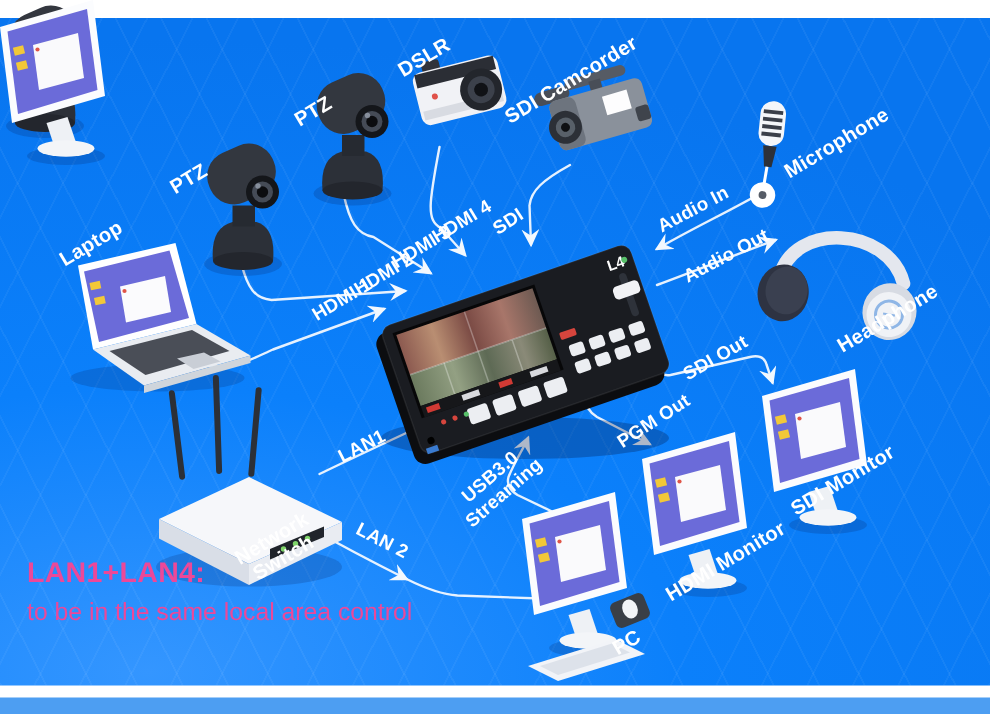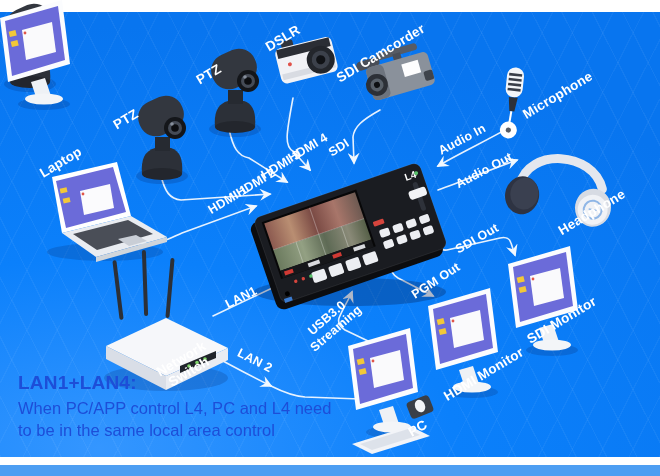--- a/index.html
+++ b/index.html
@@ -5,21 +5,21 @@
   html,body{margin:0;padding:0;background:#ffffff;}
   #stage{position:relative;width:660px;height:476px;background:#ffffff;overflow:hidden;
          font-family:"Liberation Sans", sans-serif;}
   .scene{position:absolute;left:0;top:12px;width:660px;height:445px;
     background:
       repeating-linear-gradient(63deg, rgba(255,255,255,0.05) 0 1.2px, transparent 1.2px 27px),
       repeating-linear-gradient(-63deg, rgba(255,255,255,0.045) 0 1.2px, transparent 1.2px 27px),
       radial-gradient(120% 95% at 15% 98%, #3496ff 0%, #0b80fb 45%, #0875ef 100%);}
   .bottom-band{position:absolute;left:0;top:465px;width:660px;height:11px;background:#4d9ef2;}
   svg{position:absolute;left:0;top:0;}
-  .footnote{position:absolute;left:18px;top:372px;color:#1d4ed8;}
+  .footnote{position:absolute;left:18px;top:372px;color:#ec4899;}
   .footnote h2{margin:0 0 4px 0;font-size:19px;font-weight:bold;letter-spacing:.2px;}
   .footnote p{margin:0;font-size:16.5px;line-height:1.32;font-weight:normal;}
   text{fill:#ffffff;}
   .port-label{font-size:12.5px;font-weight:bold;letter-spacing:.2px;}
   .dev-label{font-size:13.5px;font-weight:bold;letter-spacing:.2px;}
   .wire{fill:none;stroke:#f2f8ff;stroke-width:1.6;stroke-linecap:round;stroke-linejoin:round;opacity:.95;}
 </style>
 </head>
 <body>
 
@@ -248,16 +248,15 @@
         <text x="186" y="377" text-anchor="middle">Switch</text>
       </g>
       <text x="420" y="432" text-anchor="middle" transform="rotate(-31 420 432)">PC</text>
       <text x="486" y="378" text-anchor="middle" transform="rotate(-31 486 378)">HDMI Monitor</text>
       <text x="564" y="324" text-anchor="middle" transform="rotate(-31 564 324)">SDI Monitor</text>
     </g>
   </svg>
 
   <div class="footnote">
     <h2>LAN1+LAN4:</h2>
-    <p>When PC/APP control L4, PC and L4 need</p>
     <p>to be in the same local area control</p>
   </div>
 </div>
 
 </body></html>

